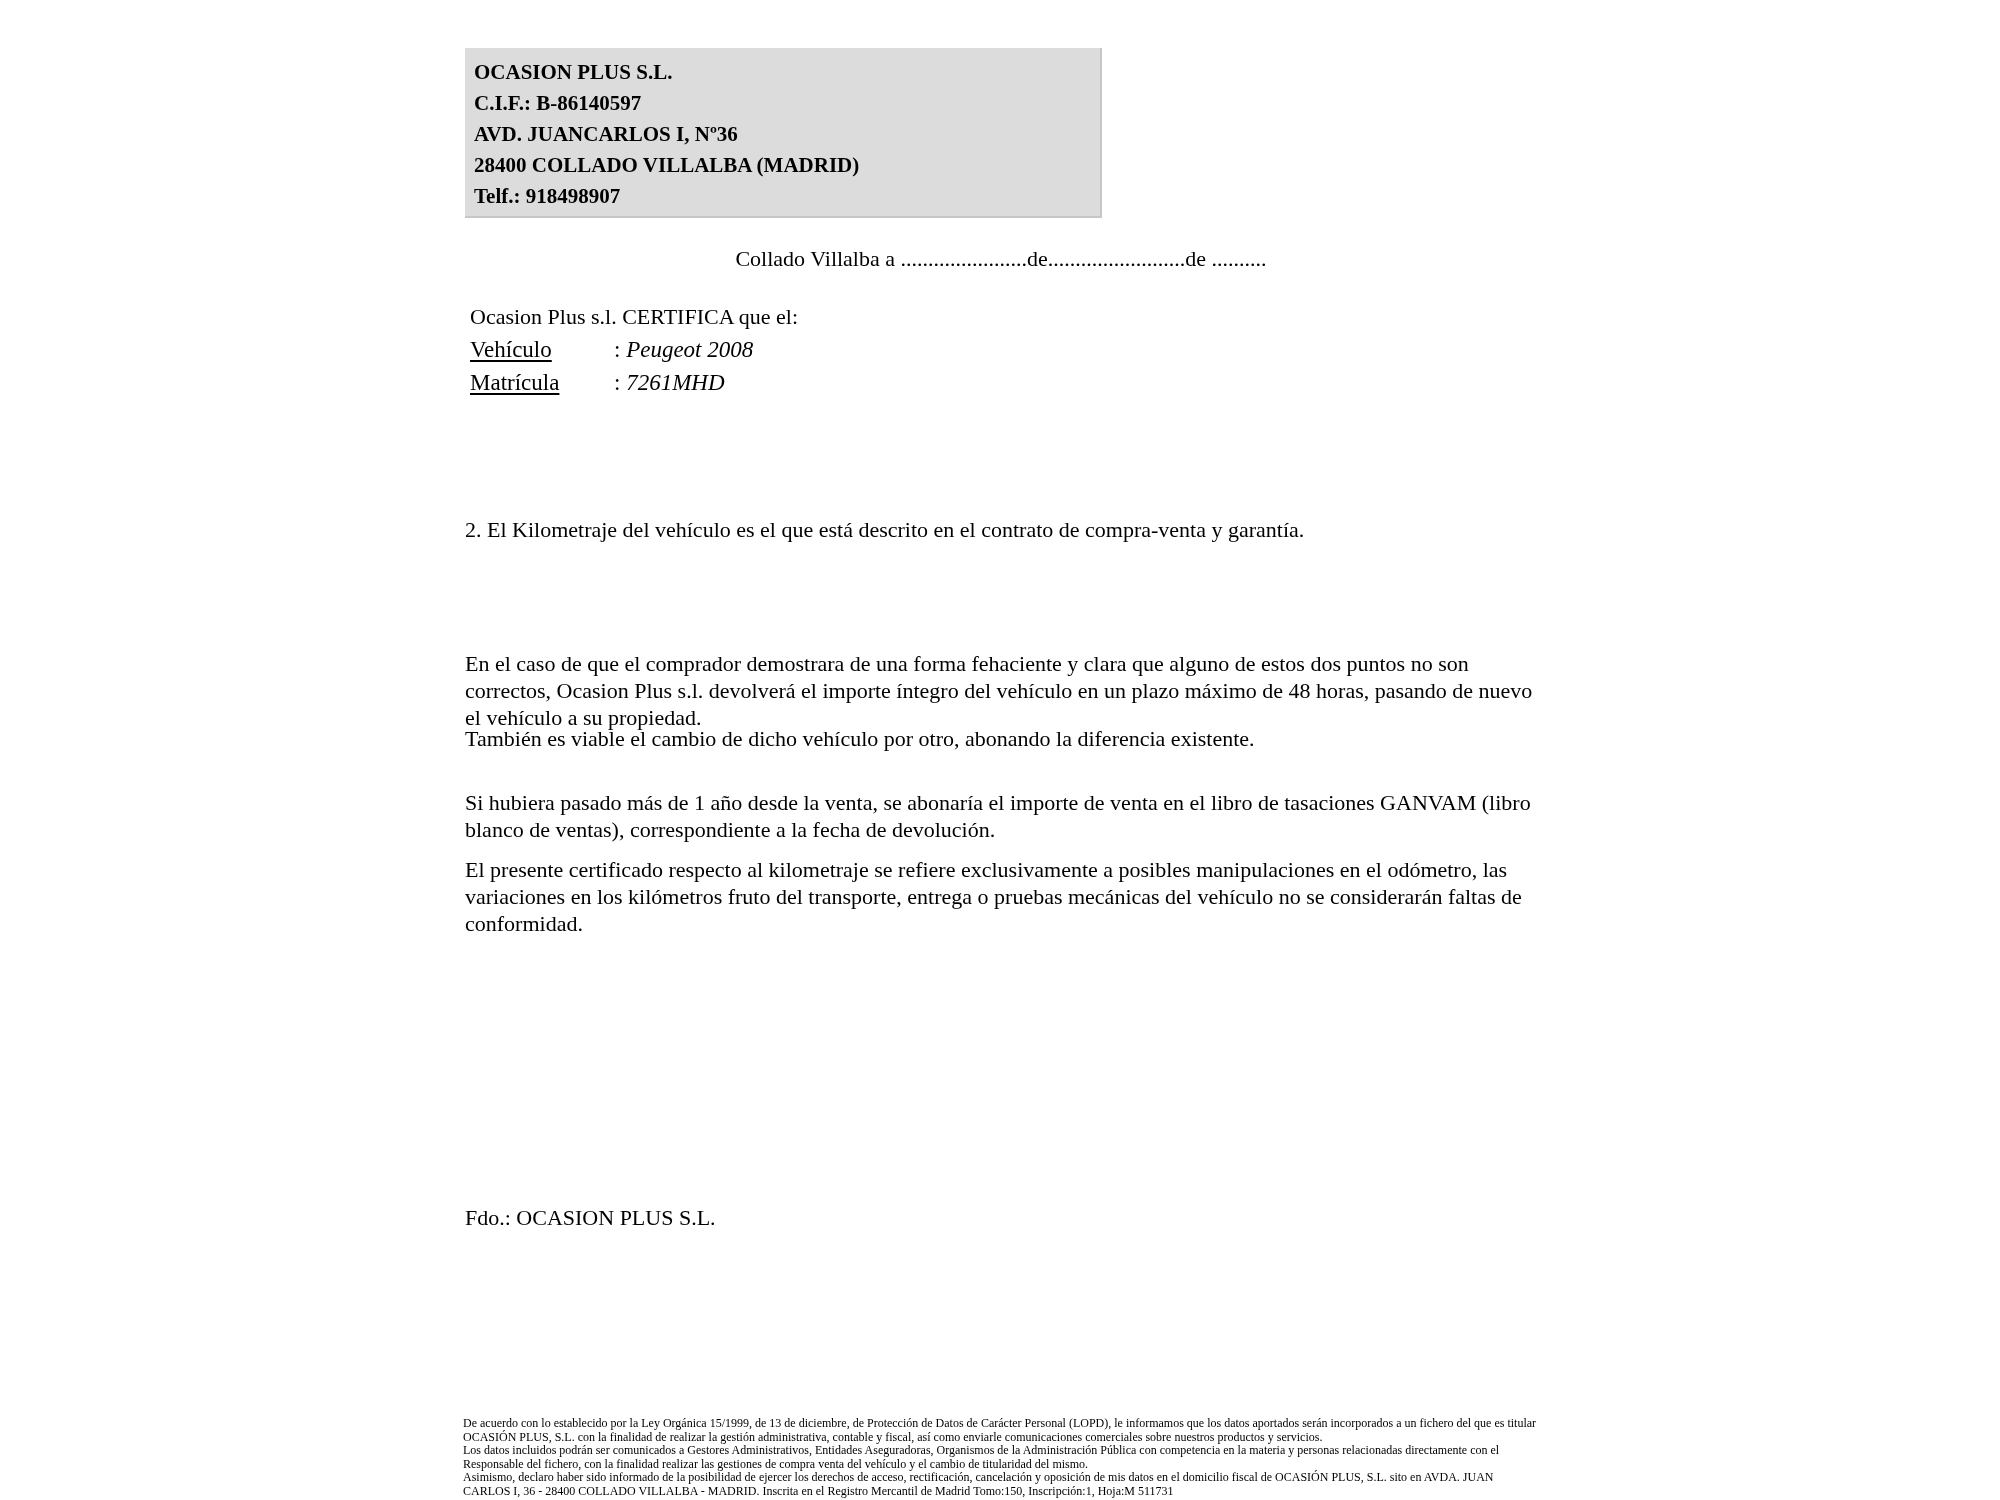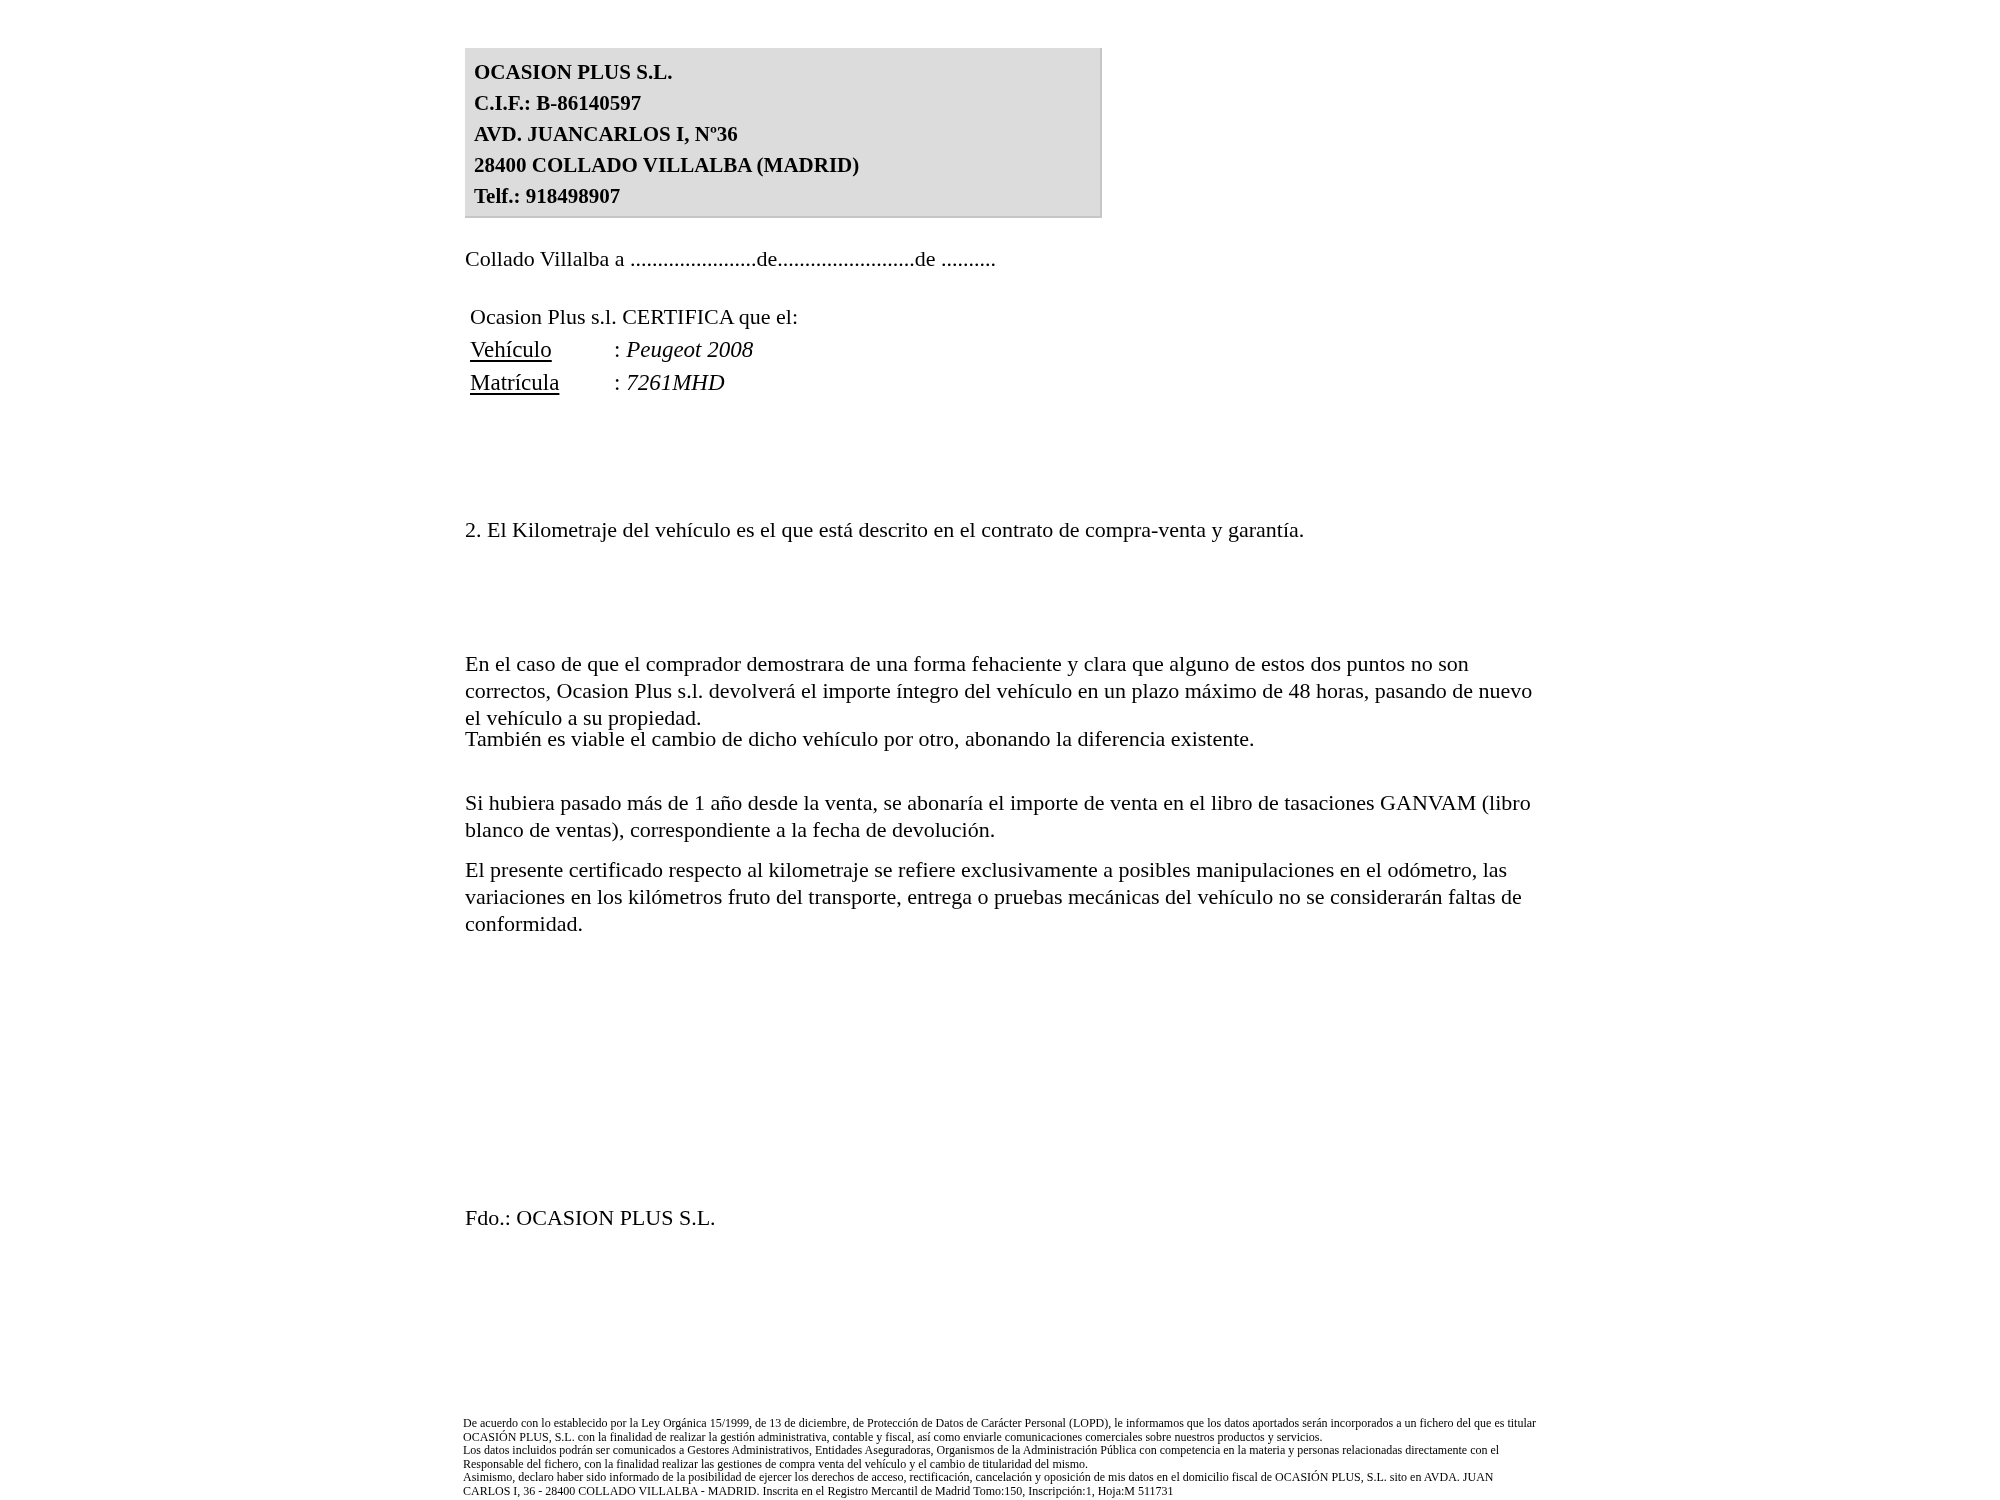--- a/index.html
+++ b/index.html
@@ -30,21 +30,21 @@
     font-size: 21px;
     line-height: 31px;
     white-space: nowrap;
   }
 
   .date-line {
     position: absolute;
     left: 465px; top: 246px;
     width: 1072px;
     font-size: 22px;
-    text-align: left;
+    text-align: center;
     white-space: nowrap;
   }
 
   .cert-block {
     position: absolute;
     left: 470px; top: 300px;
     font-size: 22px;
     line-height: 33px;
   }
   .cert-row { font-size: 23px; }

